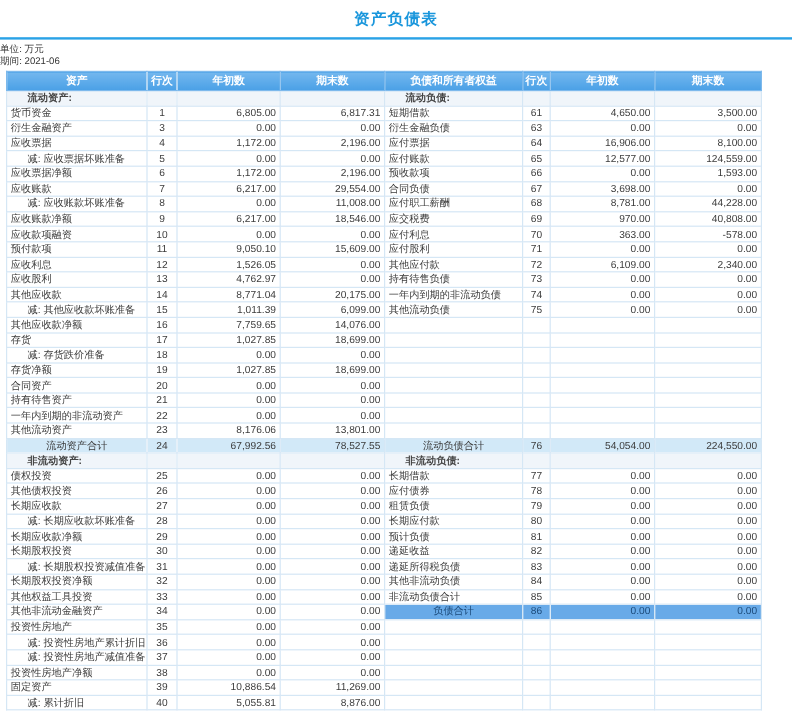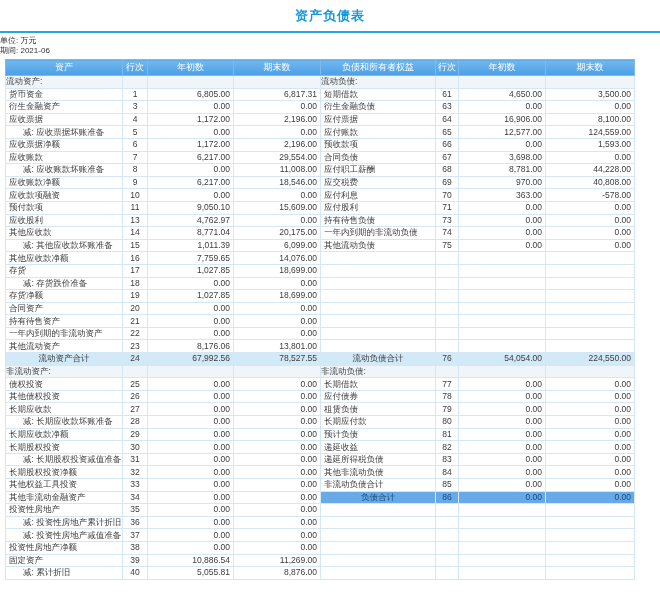--- a/index.html
+++ b/index.html
@@ -17,34 +17,34 @@
     padding:3px 5px 0 0;
   }
   .meta .lbl{color:#333;}
   .meta .val{color:#333;}
   table.bs{
     margin:3px 0 0 5px;border-collapse:collapse;table-layout:fixed;
     width:629px;font-size:8.5px;color:#3c3c3c;
   }
   table.bs th{
     background:linear-gradient(180deg,#73b7ee 0%,#4aa0e6 100%);
-    color:#fff;font-size:9px;font-weight:normal;height:15px;
+    color:#fff;font-size:9px;font-weight:bold;height:15px;
     border:1px solid #7db9ec;padding:0;text-align:center;
     white-space:nowrap;overflow:hidden;
   }
   table.bs td{
     border:1px solid #d5e7f5;height:11.6px;line-height:11px;
     padding:0 3px;white-space:nowrap;overflow:hidden;
   }
   td.label{text-align:left;padding-left:10px;}
   td.label.indent{padding-left:17px;}
   td.no{text-align:center;}
   td.num{text-align:right;padding-right:4px;}
   td.section{background:#f0f5fa;color:#444;}
-  td.label.section{padding-left:0;}
+  td.label.section{padding-left:17px;font-weight:bold;}
   td.total{background:#d2e9f8;}
   td.grand{background:#68aae8;color:#1b4a7a;border-color:#92c4ee;}
   td.center{text-align:center;padding-left:0;}
 </style>
 </head>
 <body>
 
 <div class="page">
   <div class="title">资产负债表</div>
   <div class="rule"></div>
@@ -181,20 +181,30 @@
     <td class="label item">预付款项</td>
     <td class="no item">11</td>
     <td class="num item">9,050.10</td>
     <td class="num item">15,609.00</td>
     <td class="label item">应付股利</td>
     <td class="no item">71</td>
     <td class="num item">0.00</td>
     <td class="num item">0.00</td>
   </tr>
         <tr>
+    <td class="label item">应收利息</td>
+    <td class="no item">12</td>
+    <td class="num item">1,526.05</td>
+    <td class="num item">0.00</td>
+    <td class="label item">其他应付款</td>
+    <td class="no item">72</td>
+    <td class="num item">6,109.00</td>
+    <td class="num item">2,340.00</td>
+  </tr>
+        <tr>
     <td class="label item">应收股利</td>
     <td class="no item">13</td>
     <td class="num item">4,762.97</td>
     <td class="num item">0.00</td>
     <td class="label item">持有待售负债</td>
     <td class="no item">73</td>
     <td class="num item">0.00</td>
     <td class="num item">0.00</td>
   </tr>
         <tr>

